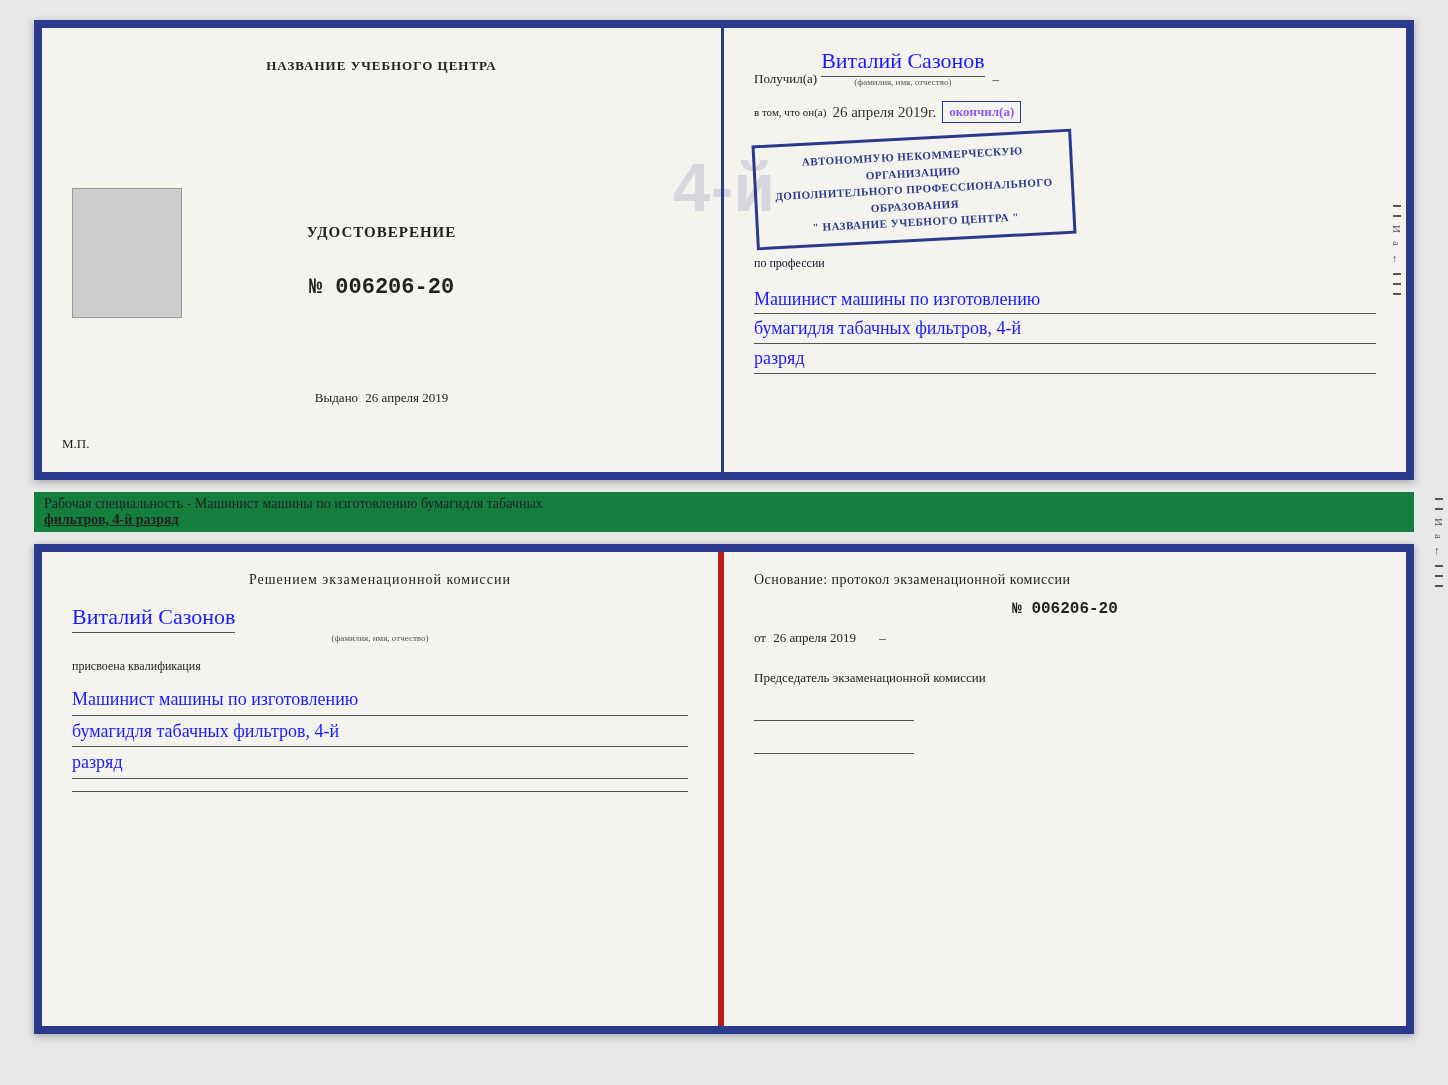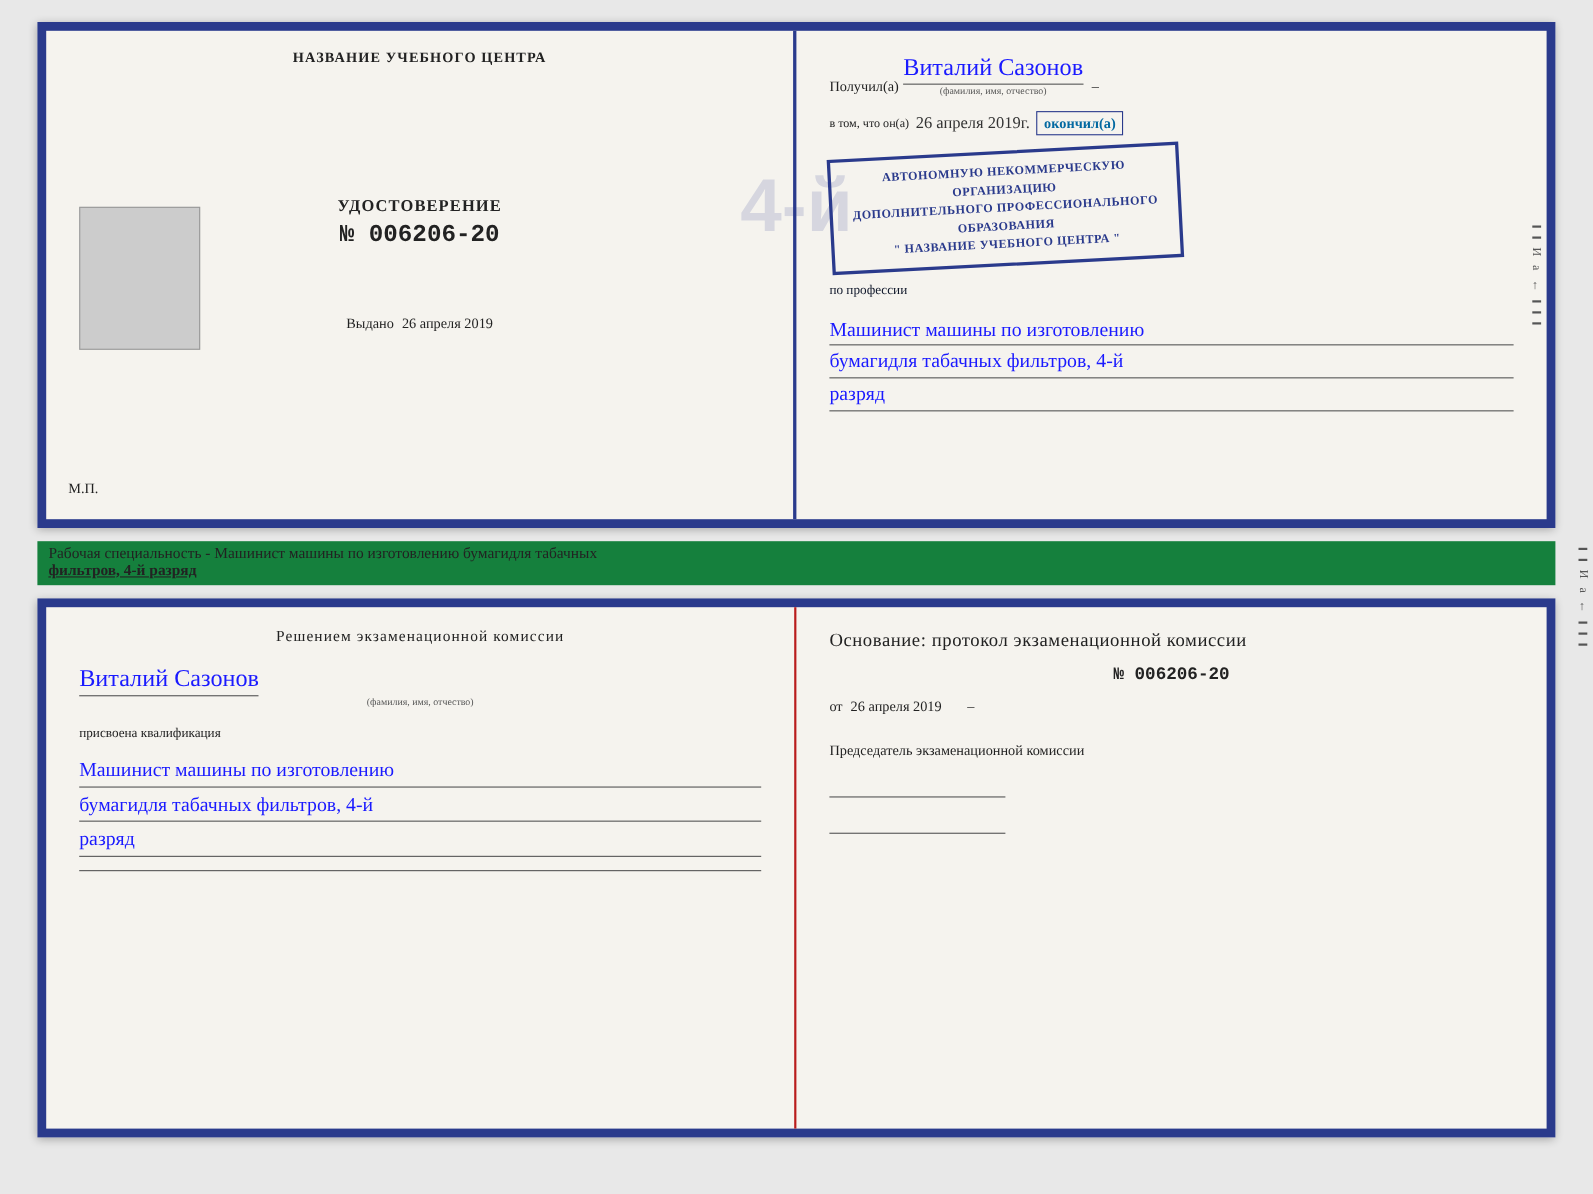--- a/index.html
+++ b/index.html
@@ -26,22 +26,23 @@
       box-shadow: 0 2px 8px rgba(0,0,0,0.3);
     }
 
     .diploma-left {
       width: 50%;
       border-right: 3px solid #2a3a8c;
       display: flex;
       flex-direction: column;
       align-items: center;
       justify-content: flex-start;
-      padding: 16px 20px;
+      padding: 30px 20px;
       position: relative;
+      gap: 30px;
     }
 
     .diploma-right {
       width: 50%;
       padding: 20px 30px;
       display: flex;
       flex-direction: column;
       gap: 14px;
       position: relative;
     }
@@ -187,21 +188,21 @@
       display: flex;
       width: 1380px;
       min-height: 490px;
       border: 8px solid #2a3a8c;
       background: #f5f3ee;
       box-shadow: 0 2px 8px rgba(0,0,0,0.3);
     }
 
     .bottom-left {
       width: 50%;
-      border-right: 2px solid #b91c1c;
+      border-right: 6px solid #b91c1c;
       padding: 20px 30px;
       display: flex;
       flex-direction: column;
       gap: 10px;
     }
 
     .bottom-right {
       width: 50%;
       padding: 20px 30px;
       display: flex;
@@ -254,21 +255,21 @@
 
     .handwritten-admission {
       font-family: 'Segoe Script', 'Bradley Hand', cursive;
       font-size: 14px;
       color: #333;
       font-style: italic;
     }
 
     
     .basis-label {
-      font-size: 17px;
+      font-size: 14px;
       color: #222;
       letter-spacing: 0.5px;
     }
 
     .protocol-number {
       font-size: 16px;
       font-family: 'Courier New', monospace;
       color: #222;
       text-align: center;
       font-weight: bold;
@@ -365,21 +366,21 @@
       <div style="display:flex; flex-direction:column; align-items:center;">
         <span class="handwritten-name">Виталий Сазонов</span>
         <span class="small-label">(фамилия, имя, отчество)</span>
       </div>
       <span style="font-size:13px; margin-left:4px;">–</span>
     </div>
 
     <div class="date-line">
       <span style="font-size:11px;">в том, что он(а)</span>
       <span class="handwritten-date">26 апреля 2019г.</span>
-      <span style="font-size:13px; border:1px solid #2a3a8c; padding:2px 6px; color:#0369a1; font-weight:bold;">окончил(а)</span>
+      <span style="font-size:13px; border:1px solid #2a3a8c; padding:2px 6px; color:#8b5cf6; font-weight:bold;">окончил(а)</span>
     </div>
 
     <div class="blue-stamp">
       <div>АВТОНОМНУЮ НЕКОММЕРЧЕСКУЮ ОРГАНИЗАЦИЮ</div>
       <div>ДОПОЛНИТЕЛЬНОГО ПРОФЕССИОНАЛЬНОГО ОБРАЗОВАНИЯ</div>
       <div>" НАЗВАНИЕ УЧЕБНОГО ЦЕНТРА "</div>
     </div>
 
     <div class="profession-label">по профессии</div>
 

